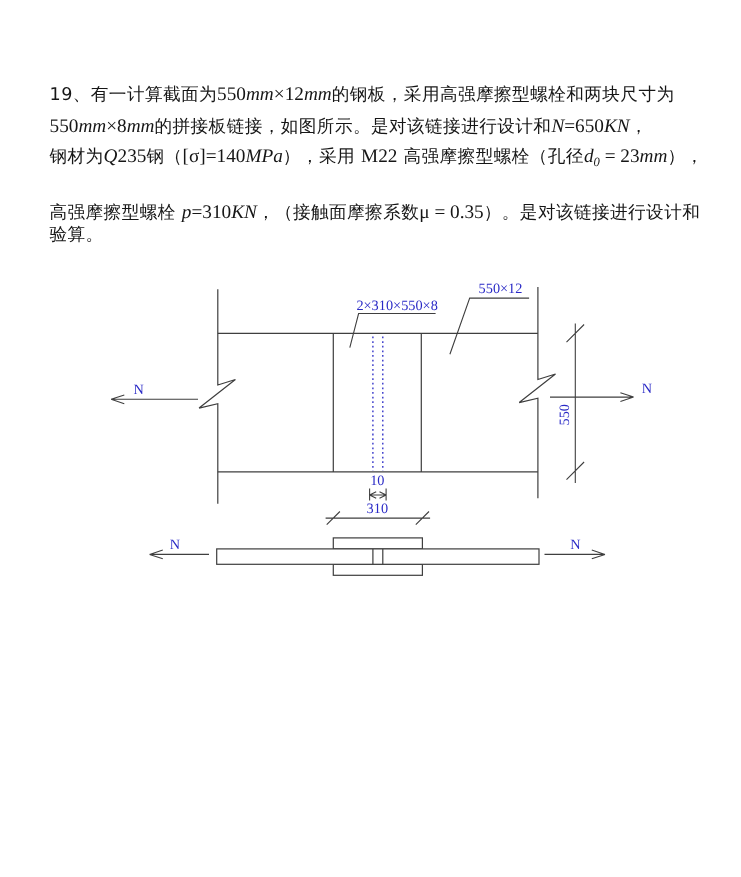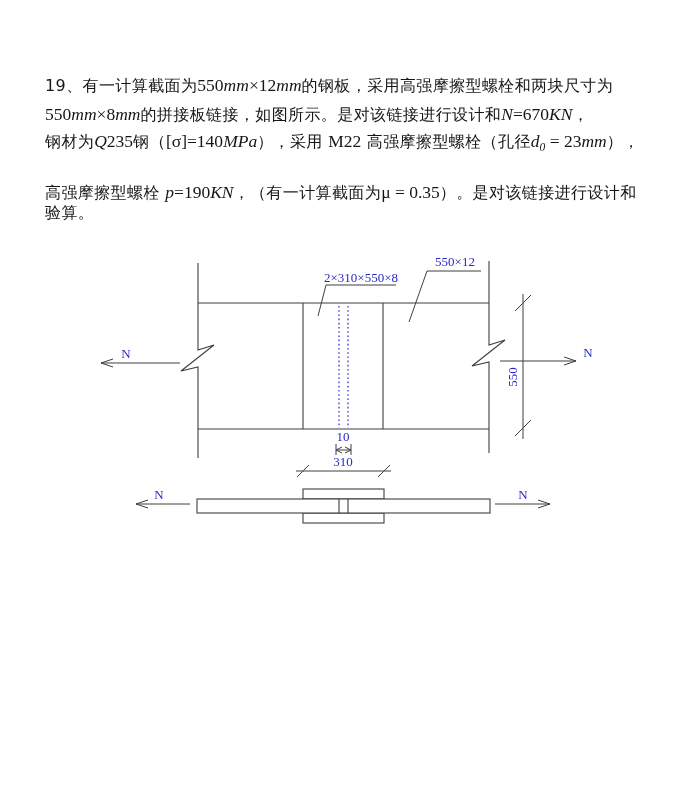--- a/index.html
+++ b/index.html
@@ -22,23 +22,23 @@
   .wrect{fill:#ffffff;stroke:var(--line,#3f3f3f);stroke-width:1.1;}
   .dtxt{fill:var(--accent,#2929c6);font-family:"Liberation Serif",serif;font-size:13px;}
 </style>
 </head>
 <body>
 
 <div class="page">
 
   <div>
     <p class="tline" style="top:59px"><span class="seg-c">19、有一计算截面为</span><span class="seg-n">550</span><span class="seg-i">mm</span><span class="seg-n">×</span><span class="seg-n">12</span><span class="seg-i">mm</span><span class="seg-c">的钢板，采用高强摩擦型螺栓和两块尺寸为</span></p>
-    <p class="tline" style="top:88px"><span class="seg-n">550</span><span class="seg-i">mm</span><span class="seg-n">×</span><span class="seg-n">8</span><span class="seg-i">mm</span><span class="seg-c">的拼接板链接，如图所示。是对该链接进行设计和</span><span class="seg-i">N</span><span class="seg-n">=670</span><span class="seg-i">KN</span><span class="seg-c">，</span></p>
+    <p class="tline" style="top:88px"><span class="seg-n">550</span><span class="seg-i">mm</span><span class="seg-n">×</span><span class="seg-n">8</span><span class="seg-i">mm</span><span class="seg-c">的拼接板链接，如图所示。是对该链接进行设计和</span><span class="seg-i">N</span><span class="seg-n">=650</span><span class="seg-i">KN</span><span class="seg-c">，</span></p>
     <p class="tline" style="top:115px"><span class="seg-c">钢材为</span><span class="seg-i">Q</span><span class="seg-n">235</span><span class="seg-c">钢（</span><span class="seg-n">[σ]</span><span class="seg-n">=140</span><span class="seg-i">MPa</span><span class="seg-c">），采用 </span><span class="seg-n">M22</span><span class="seg-c"> 高强摩擦型螺栓（孔径</span><span class="seg-i">d</span><span class="seg-b">0</span><span class="seg-n"> = 23</span><span class="seg-i">mm</span><span class="seg-c">），</span></p>
-    <p class="tline" style="top:166px"><span class="seg-c">高强摩擦型螺栓 </span><span class="seg-i">p</span><span class="seg-n">=190</span><span class="seg-i">KN</span><span class="seg-c">，（有一计算截面为</span><span class="seg-n">μ = 0.35</span><span class="seg-c">）。是对该链接进行设计和</span></p>
+    <p class="tline" style="top:166px"><span class="seg-c">高强摩擦型螺栓 </span><span class="seg-i">p</span><span class="seg-n">=310</span><span class="seg-i">KN</span><span class="seg-c">，（接触面摩擦系数</span><span class="seg-n">μ = 0.35</span><span class="seg-c">）。是对该链接进行设计和</span></p>
     <p class="tline" style="top:187px"><span class="seg-c">验算。</span></p>
   </div>
 
   <svg class="diagram" width="674" height="300" viewBox="0 240 674 300" xmlns="http://www.w3.org/2000/svg">
 
     <g>
       <path class="dln" d="M198,263 L198,350 L214,345 L181,371 L198,367 L198,458"></path>
       <path class="dln" d="M489,261 L489,345 L505,340 L472,366 L489,362 L489,453"></path>
       <path class="dln" d="M198,303 L489,303"></path>
       <path class="dln" d="M198,429 L489,429"></path>

